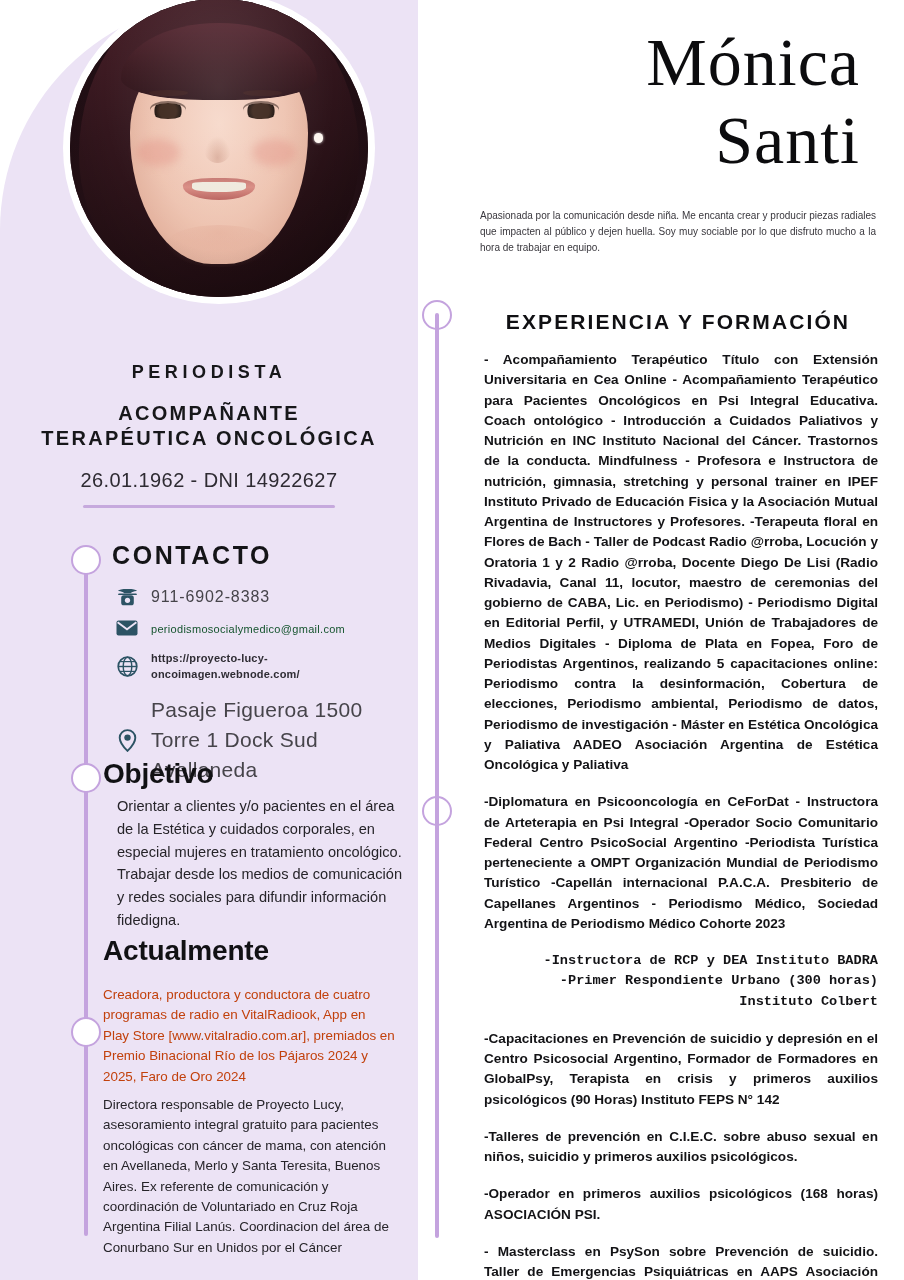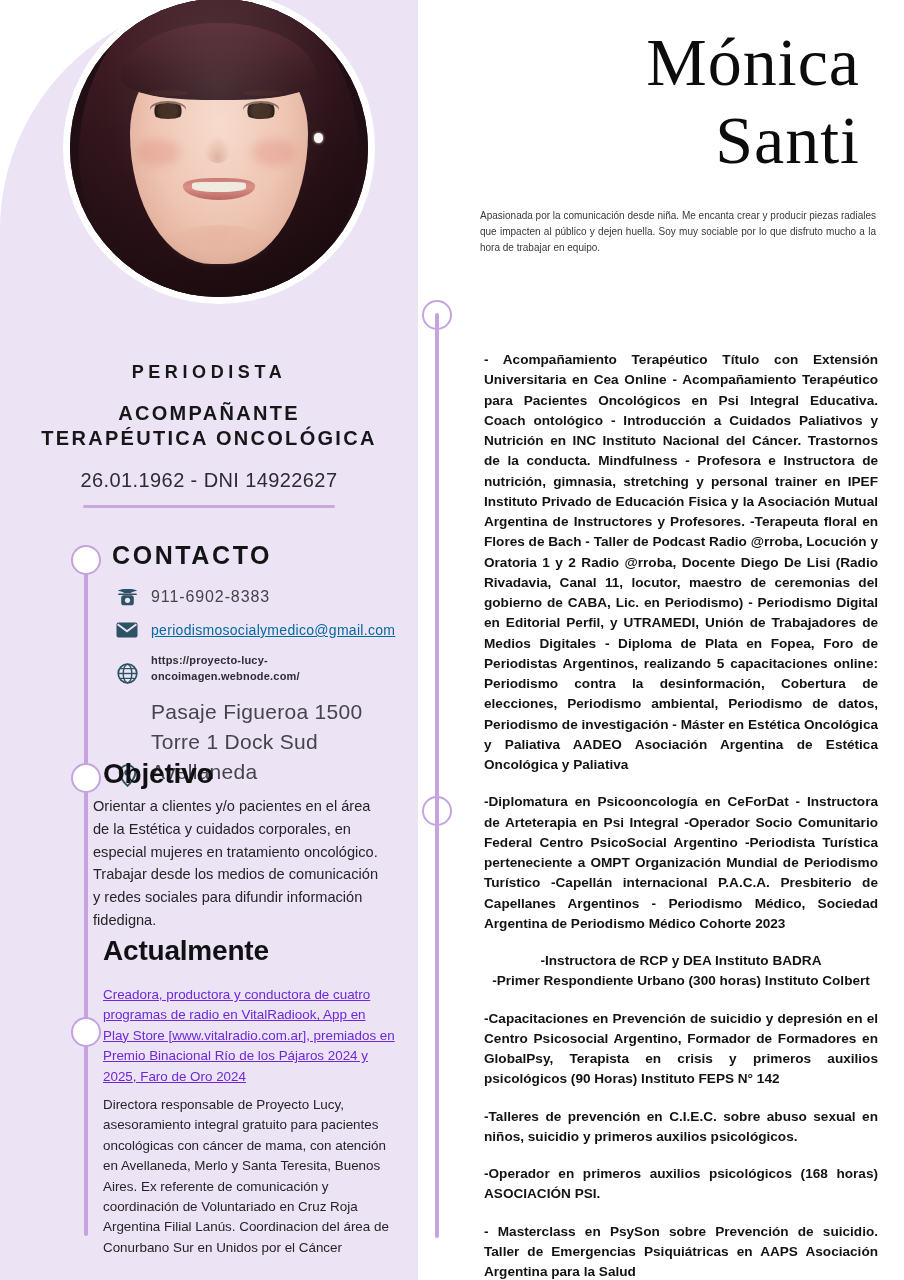--- a/index.html
+++ b/index.html
@@ -218,67 +218,66 @@
     letter-spacing: 2.6px;
     color: #141417;
   }
   .contact-list {
     position: absolute;
     left: 112px; top: 588px;
     width: 300px;
   }
   .contact-row {
     display: flex;
-    align-items: flex-end;
+    align-items: center;
     margin-bottom: 13px;
   }
   .c-icon {
     width: 30px;
     flex: 0 0 30px;
     display: flex;
     justify-content: center;
     align-items: flex-start;
     padding-top: 1px;
   }
   .c-icon svg { display: block; }
   .c-text {
     color: #3a3a40;
     padding-left: 9px;
   }
   .c-phone  { font-size: 16px; letter-spacing: .9px; color: #46444a; }
-  .c-mail   { font-size: 14px; letter-spacing: .3px; color: #0369a1; padding-top: 3px; text-decoration: underline; }
+  .c-mail   { font-size: 11px; letter-spacing: .3px; color: #14532d; padding-top: 3px; }
   .c-web    { font-size: 11px; font-weight: 700; letter-spacing: .2px; line-height: 1.42; color: #2f2d34; padding-top: 2px; }
   .c-addr   { font-size: 21px; letter-spacing: .3px; line-height: 1.42; color: #46444a; }
 
   
   .sec-objetivo { position: absolute; left: 103px; top: 758px; }
   .h-script {
     font-size: 28px;
     font-weight: 700;
     letter-spacing: -.2px;
     color: #111114;
   }
   .p-objetivo {
     position: absolute;
-    left: 93px; top: 795px;
+    left: 117px; top: 795px;
     width: 290px;
     font-size: 14.6px;
     line-height: 1.56;
     color: #262429;
   }
 
   .sec-actualmente { position: absolute; left: 103px; top: 935px; }
   .p-act1 {
     position: absolute;
     left: 103px; top: 985px;
     width: 292px;
     font-size: 13.4px;
     line-height: 1.52;
-    color: #6d28d9;
-    text-decoration: underline;
+    color: #c2410c;
   }
   .p-act2 {
     position: absolute;
     left: 103px; top: 1095px;
     width: 292px;
     font-size: 13.4px;
     line-height: 1.52;
     color: #262429;
   }
 
@@ -468,25 +467,26 @@
   <div class="tl-onode o1"></div>
   <div class="tl-onode o2"></div>
 
   <div class="name-block">
     <div class="name-line l1">Mónica</div>
     <div class="name-line l2">Santi</div>
   </div>
 
   <div class="intro">Apasionada por la comunicación desde niña. Me encanta crear y producir piezas radiales que impacten al público y dejen huella. Soy muy sociable por lo que disfruto mucho a la hora de trabajar en equipo.</div>
 
+  <div class="h-exp">EXPERIENCIA Y FORMACIÓN</div>
 
   <div class="exp-body">
     <div class="exp-p">- Acompañamiento Terapéutico Título con Extensión Universitaria en Cea Online - Acompañamiento Terapéutico para Pacientes Oncológicos en Psi Integral Educativa. Coach ontológico - Introducción a Cuidados Paliativos y Nutrición en INC Instituto Nacional del Cáncer. Trastornos de la conducta. Mindfulness - Profesora e Instructora de nutrición, gimnasia, stretching y personal trainer en IPEF Instituto Privado de Educación Fisica y la Asociación Mutual Argentina de Instructores y Profesores. -Terapeuta floral en Flores de Bach - Taller de Podcast Radio @rroba, Locución y Oratoria 1 y 2 Radio @rroba, Docente Diego De Lisi (Radio Rivadavia, Canal 11, locutor, maestro de ceremonias del gobierno de CABA, Lic. en Periodismo) - Periodismo Digital en Editorial Perfil, y UTRAMEDI, Unión de Trabajadores de Medios Digitales - Diploma de Plata en Fopea, Foro de Periodistas Argentinos, realizando 5 capacitaciones online: Periodismo contra la desinformación, Cobertura de elecciones, Periodismo ambiental, Periodismo de datos, Periodismo de investigación - Máster en Estética Oncológica y Paliativa AADEO Asociación Argentina de Estética Oncológica y Paliativa</div>
     <div class="exp-p">-Diplomatura en Psicooncología en CeForDat - Instructora de Arteterapia en Psi Integral -Operador Socio Comunitario Federal Centro PsicoSocial Argentino -Periodista Turística perteneciente a OMPT Organización Mundial de Periodismo Turístico -Capellán internacional P.A.C.A. Presbiterio de Capellanes Argentinos - Periodismo Médico, Sociedad Argentina de Periodismo Médico Cohorte 2023</div>
-    <div class="exp-p" style="white-space: pre-line; text-align: center;">-Instructora de RCP y DEA Instituto BADRA
+    <div class="exp-p" style="white-space: pre-line; text-align: right; font-family: Liberation Mono, monospace;">-Instructora de RCP y DEA Instituto BADRA
 -Primer Respondiente Urbano (300 horas) Instituto Colbert</div>
     <div class="exp-p">-Capacitaciones en Prevención de suicidio y depresión en el Centro Psicosocial Argentino, Formador de Formadores en GlobalPsy, Terapista en crisis y primeros auxilios psicológicos (90 Horas) Instituto FEPS N° 142</div>
     <div class="exp-p">-Talleres de prevención en C.I.E.C. sobre abuso sexual en niños, suicidio y primeros auxilios psicológicos.</div>
     <div class="exp-p">-Operador en primeros auxilios psicológicos (168 horas) ASOCIACIÓN PSI.</div>
     <div class="exp-p last">- Masterclass en PsySon sobre Prevención de suicidio. Taller de Emergencias Psiquiátricas en  AAPS Asociación Argentina para la Salud</div>
   </div>
 
 </div>
 
 </body></html>

